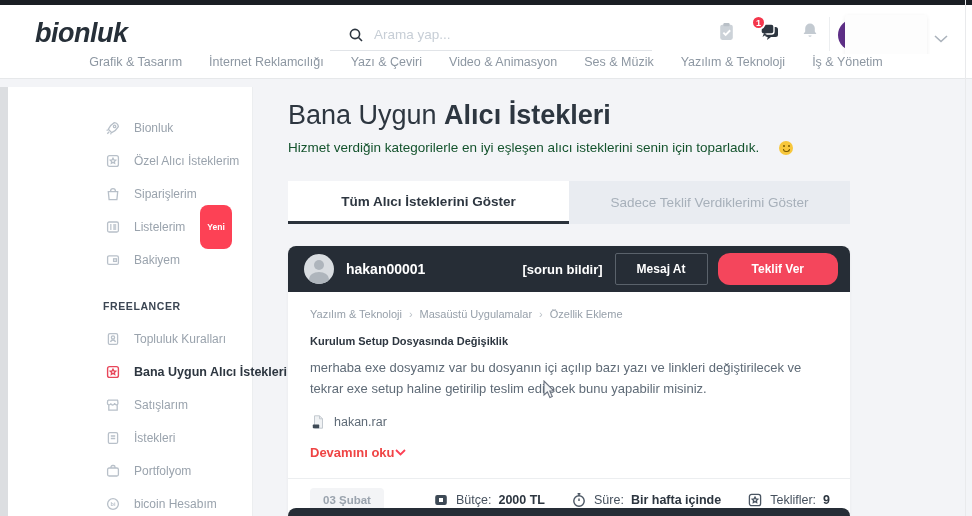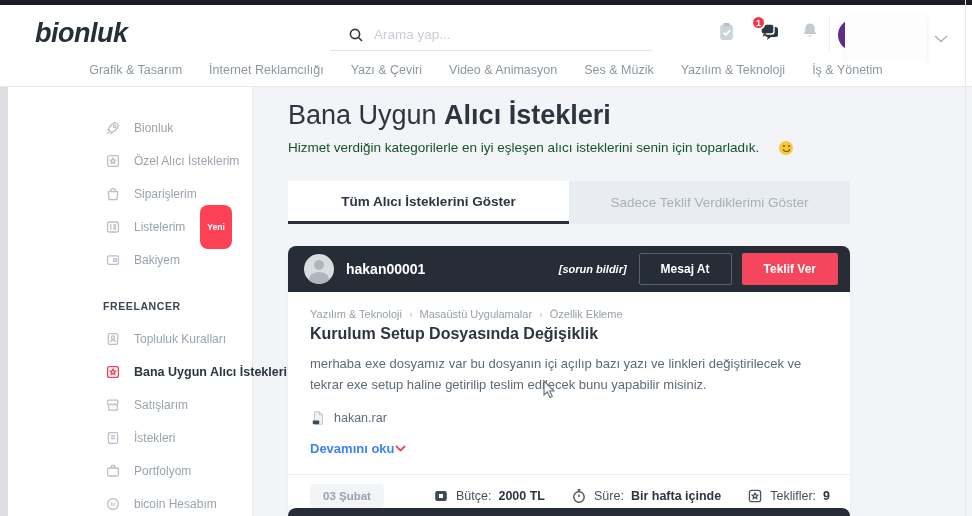--- a/index.html
+++ b/index.html
@@ -18,21 +18,21 @@
   .hicons { position:absolute; right:150px; top:16px; display:flex; align-items:center; gap:20px; }
   .hicon { position:relative; width:22px; height:22px; cursor:pointer; }
   .badge-dot { position:absolute; top:-6px; left:-7px; min-width:15px; height:15px; border-radius:8px; background:#f4364c; color:#fff; font-size:9px; font-weight:bold; display:flex; align-items:center; justify-content:center; border:2px solid #fff; }
   .hdr-divider { position:absolute; right:142px; top:12px; width:1px; height:34px; background:#eceef0; }
   .avatar { position:absolute; right:102px; top:14px; width:32px; height:32px; border-radius:50%; background:#5e2f87; color:#fff; font-size:11px; font-weight:bold; display:flex; align-items:center; justify-content:center; }
   .censor { position:absolute; right:45px; top:10px; width:82px; height:50px; background:#fdfdfd; border-radius:3px; box-shadow:0 1px 4px rgba(0,0,0,0.07); }
   .chev { position:absolute; right:24px; top:24px; }
   .right-line { position:absolute; right:6px; top:0; width:1px; height:516px; background:#e9eaec; }
 
   
-  .navbar { position:absolute; top:62px; left:0; width:972px; height:25px; background:#fff; border-bottom:1px solid #e6e8ea; display:flex; justify-content:center; gap:27px; align-items:flex-start; padding-top:1px; }
+  .navbar { position:absolute; top:54px; left:0; width:972px; height:25px; background:#fff; border-bottom:1px solid #e6e8ea; display:flex; justify-content:center; gap:27px; align-items:flex-start; padding-top:1px; }
   .navbar a { font-size:12.5px; color:#8d97a2; text-decoration:none; cursor:pointer; white-space:nowrap; }
 
   
   .left-edge { position:absolute; top:87px; left:0; width:8px; height:429px; background:#dcdee1; }
   .sidebar { position:absolute; top:87px; left:8px; width:245px; height:429px; background:#fff; border-right:1px solid #eceef0; padding:24px 0 0 97px; }
   .side-item { display:flex; align-items:center; gap:13px; height:33px; cursor:pointer; position:relative; }
   .side-item .lbl { font-size:12px; color:#9aa3ad; white-space:nowrap; }
   .side-item.active .lbl { color:#2d3640; font-weight:bold; font-size:12.5px; }
   .side-item.active::after { content:""; position:absolute; right:-48px; top:2px; width:3px; height:28px; background:#e8465a; border-radius:2px; }
   .section-lbl { font-size:10.5px; font-weight:bold; letter-spacing:0.6px; color:#3c4653; margin:24px 0 10px -2px; }
@@ -54,32 +54,32 @@
   .tab { flex:1; display:flex; align-items:center; justify-content:center; font-size:13.5px; cursor:pointer; }
   .tab.active { background:#fff; color:#2d3640; font-weight:bold; border-bottom:3px solid #2b323b; }
   .tab.inactive { background:#e9ecf1; color:#a7b0ba; }
 
   .card { margin-top:22px; width:562px; background:#fff; border-radius:8px; box-shadow:0 1px 3px rgba(45,54,64,0.06); }
   .card-head { height:46px; background:#262d36; border-radius:8px 8px 0 0; display:flex; align-items:center; padding:0 12px 0 16px; }
   .c-avatar { width:30px; height:30px; border-radius:50%; background:#d9dde1; position:relative; overflow:hidden; flex:0 0 30px; }
   .c-avatar::before { content:""; position:absolute; top:6px; left:10px; width:10px; height:10px; border-radius:50%; background:#aeb5bc; }
   .c-avatar::after { content:""; position:absolute; top:18px; left:5px; width:20px; height:14px; border-radius:50%; background:#aeb5bc; }
   .c-name { color:#fff; font-size:14px; font-weight:bold; margin-left:12px; flex:1; }
-  .report { color:#fff; font-size:11px; font-weight:bold; margin-right:12px; cursor:pointer;font-style:italic; }
+  .report { color:#fff; font-size:13px; font-weight:bold; margin-right:12px; cursor:pointer; }
   .btn-msg { background:transparent; border:1px solid #5a626b; color:#fff; font-size:12px; font-weight:bold; padding:8px 21px; border-radius:2px; cursor:pointer; font-family:"Liberation Sans", sans-serif; }
-  .btn-offer { background:#f4465c; border:none; color:#fff; font-size:12px; font-weight:bold; padding:9px 22px; border-radius:2px; margin-left:10px; cursor:pointer; font-family:"Liberation Sans", sans-serif; }
+  .btn-offer { background:#f4465c; border:none; color:#fff; font-size:12px; font-weight:bold; padding:9px 34px; border-radius:12px; margin-left:10px; cursor:pointer; font-family:"Liberation Sans", sans-serif; }
   .card-body { padding:16px 22px 18px 22px; }
   .crumbs { font-size:11px; color:#97a0aa; display:flex; gap:7px; align-items:center; }
   .crumbs span { cursor:pointer; }
   .crumbs .sep { color:#b9c0c7; cursor:default; }
-  .req-title { margin-top:5px; font-size:16px; font-weight:800; color:#2d3640; }
+  .req-title { margin-top:15px; font-size:11px; font-weight:800; color:#2d3640; }
   .req-desc { margin-top:10px; font-size:13px; color:#5f6b77; line-height:1.65; }
   .attach { margin-top:14px; display:flex; align-items:center; gap:8px; cursor:pointer; }
   .attach span { font-size:12.5px; color:#5f6b77; }
-  .readmore { margin-top:15px; display:flex; align-items:center; color:#3b82f6; font-size:13px; font-weight:bold; cursor:pointer; }
+  .readmore { margin-top:15px; display:flex; align-items:center; color:#ef4444; font-size:13px; font-weight:bold; cursor:pointer; }
   .card-foot { border-top:1px solid #eceef0; height:44px; display:flex; align-items:center; padding:0 20px 0 22px; }
   .date-badge { background:#f3f4f6; border-radius:4px; color:#9aa3ad; font-size:11.5px; font-weight:bold; padding:6px 13px; }
   .foot-right { margin-left:auto; display:flex; align-items:center; gap:26px; }
   .stat { display:flex; align-items:center; gap:7px; font-size:12.5px; color:#46515e; }
   .stat b { color:#2d3640; }
 
   .next-card { position:absolute; top:421px; left:0; width:562px; height:10px; background:#262d36; border-radius:8px 8px 0 0; }
 
   .cursor { position:absolute; left:543px; top:380px; z-index:50; }
 </style>

